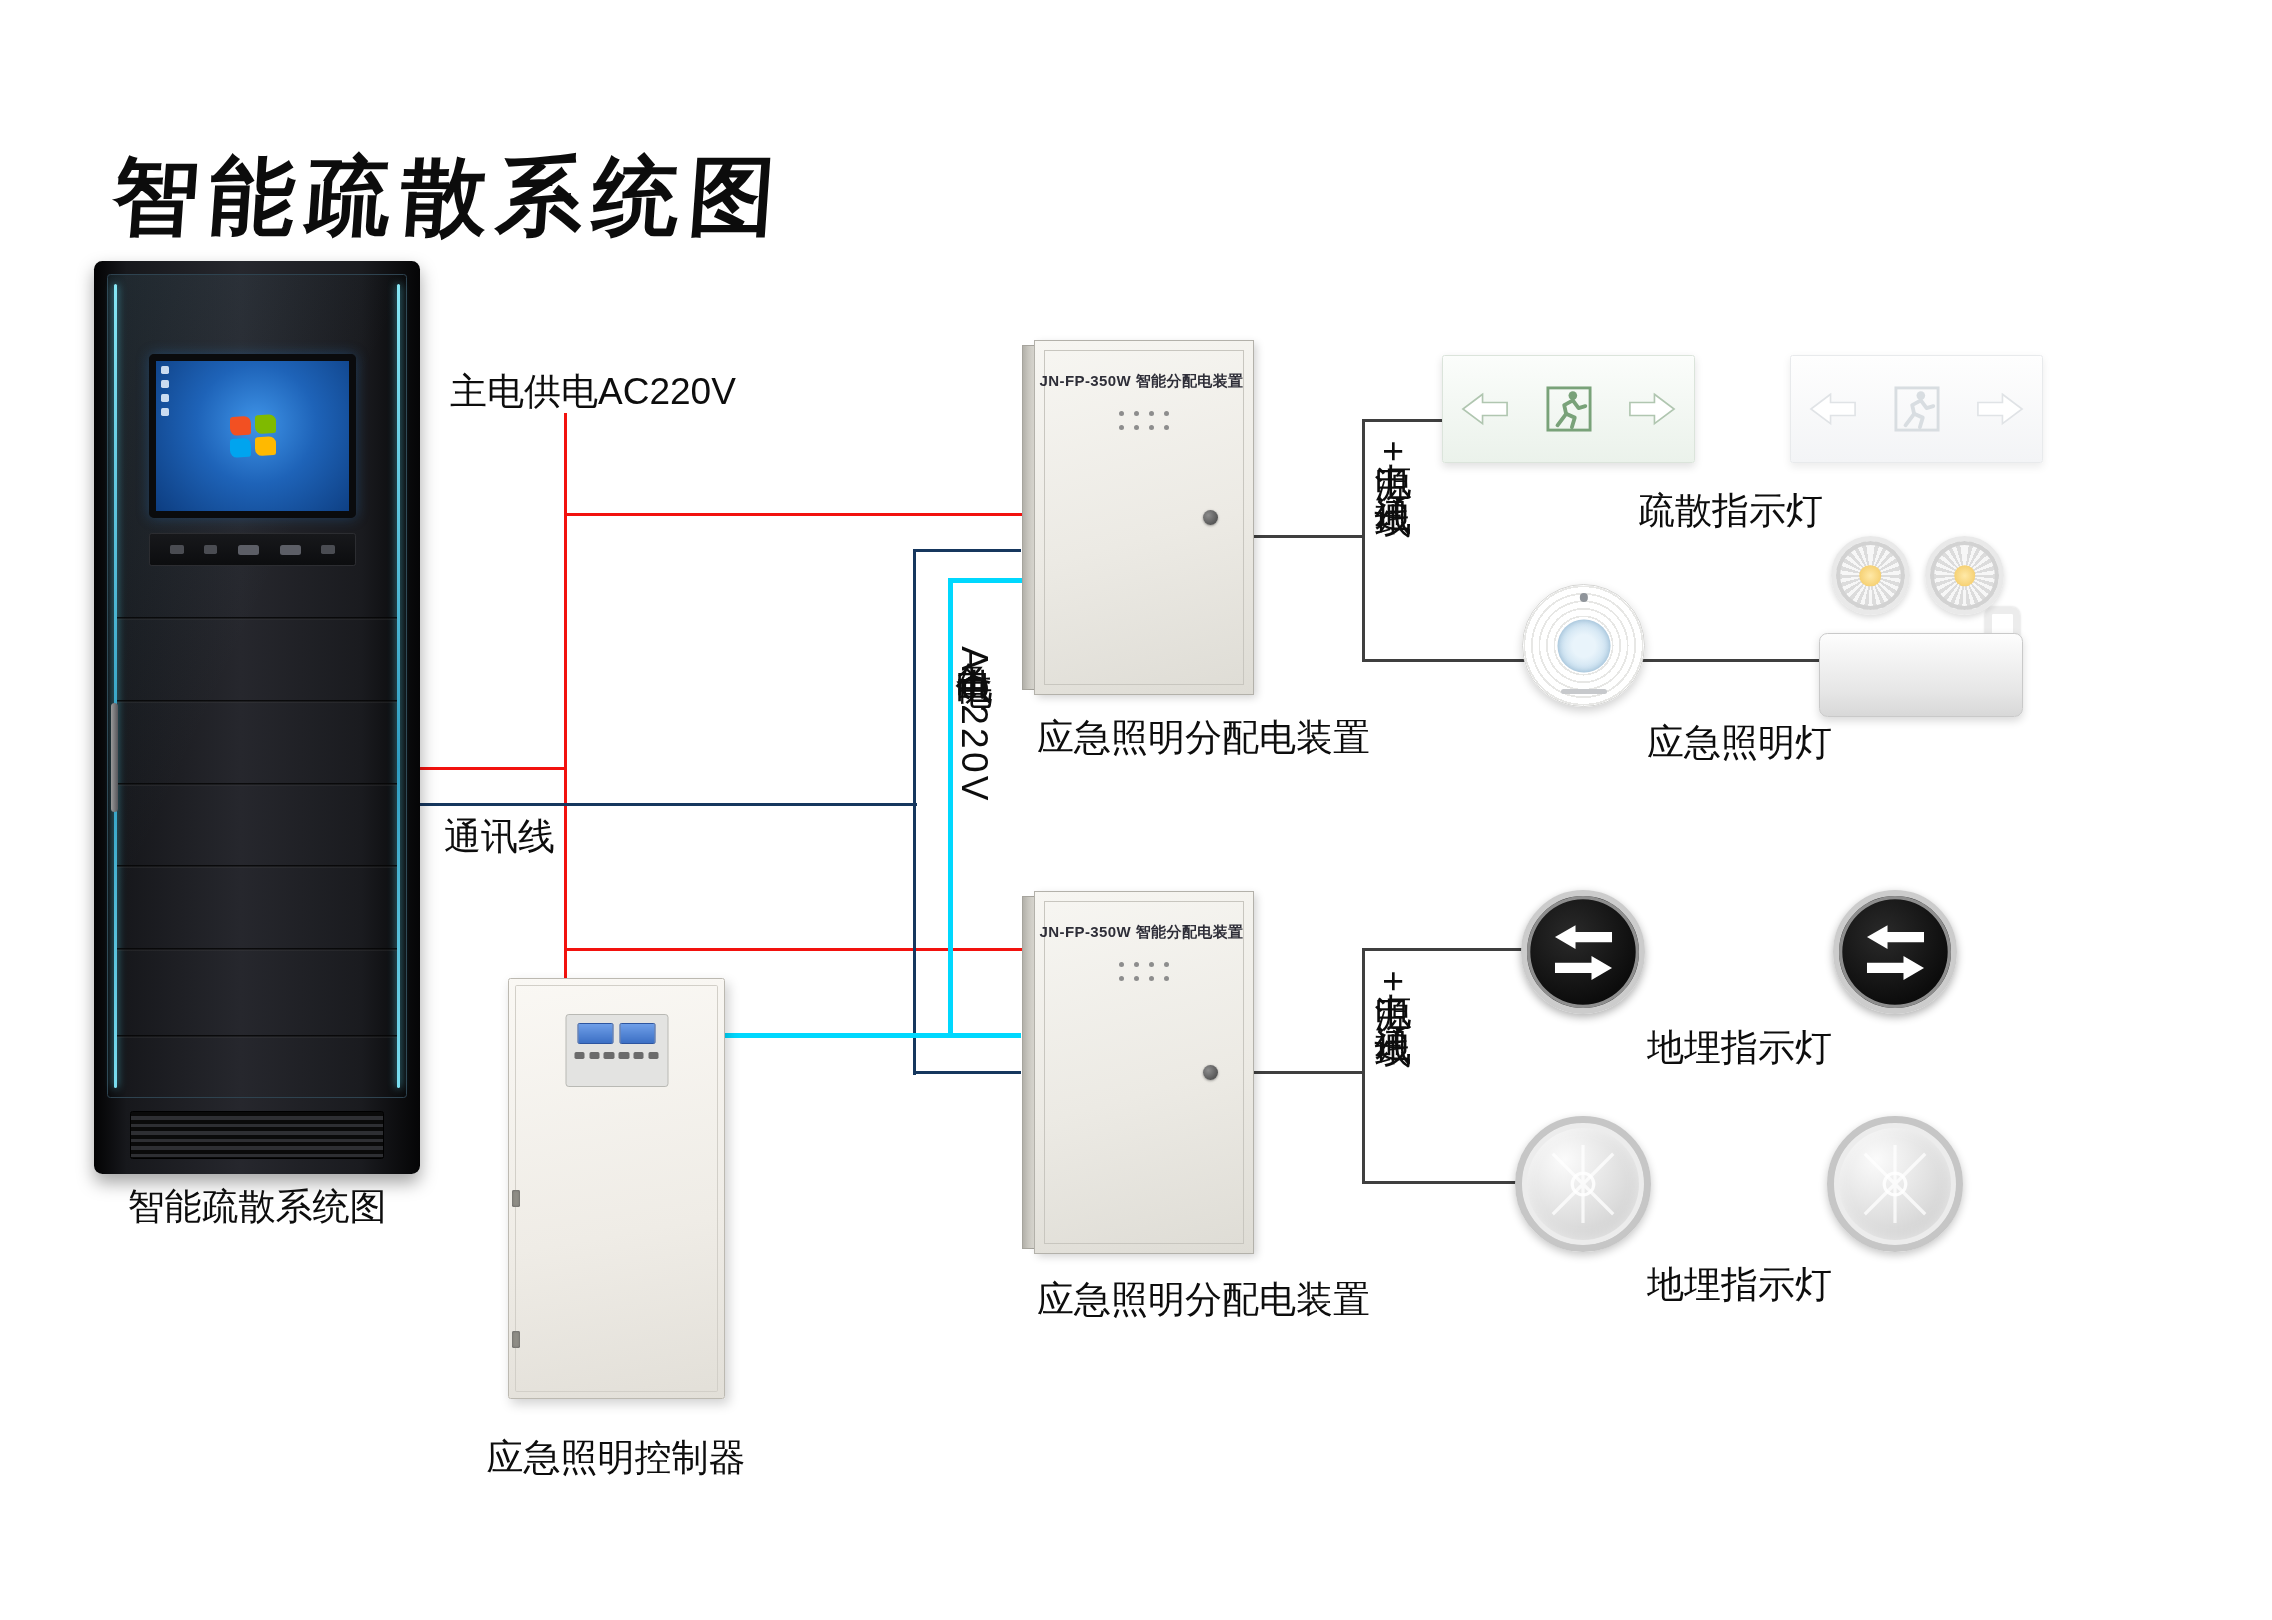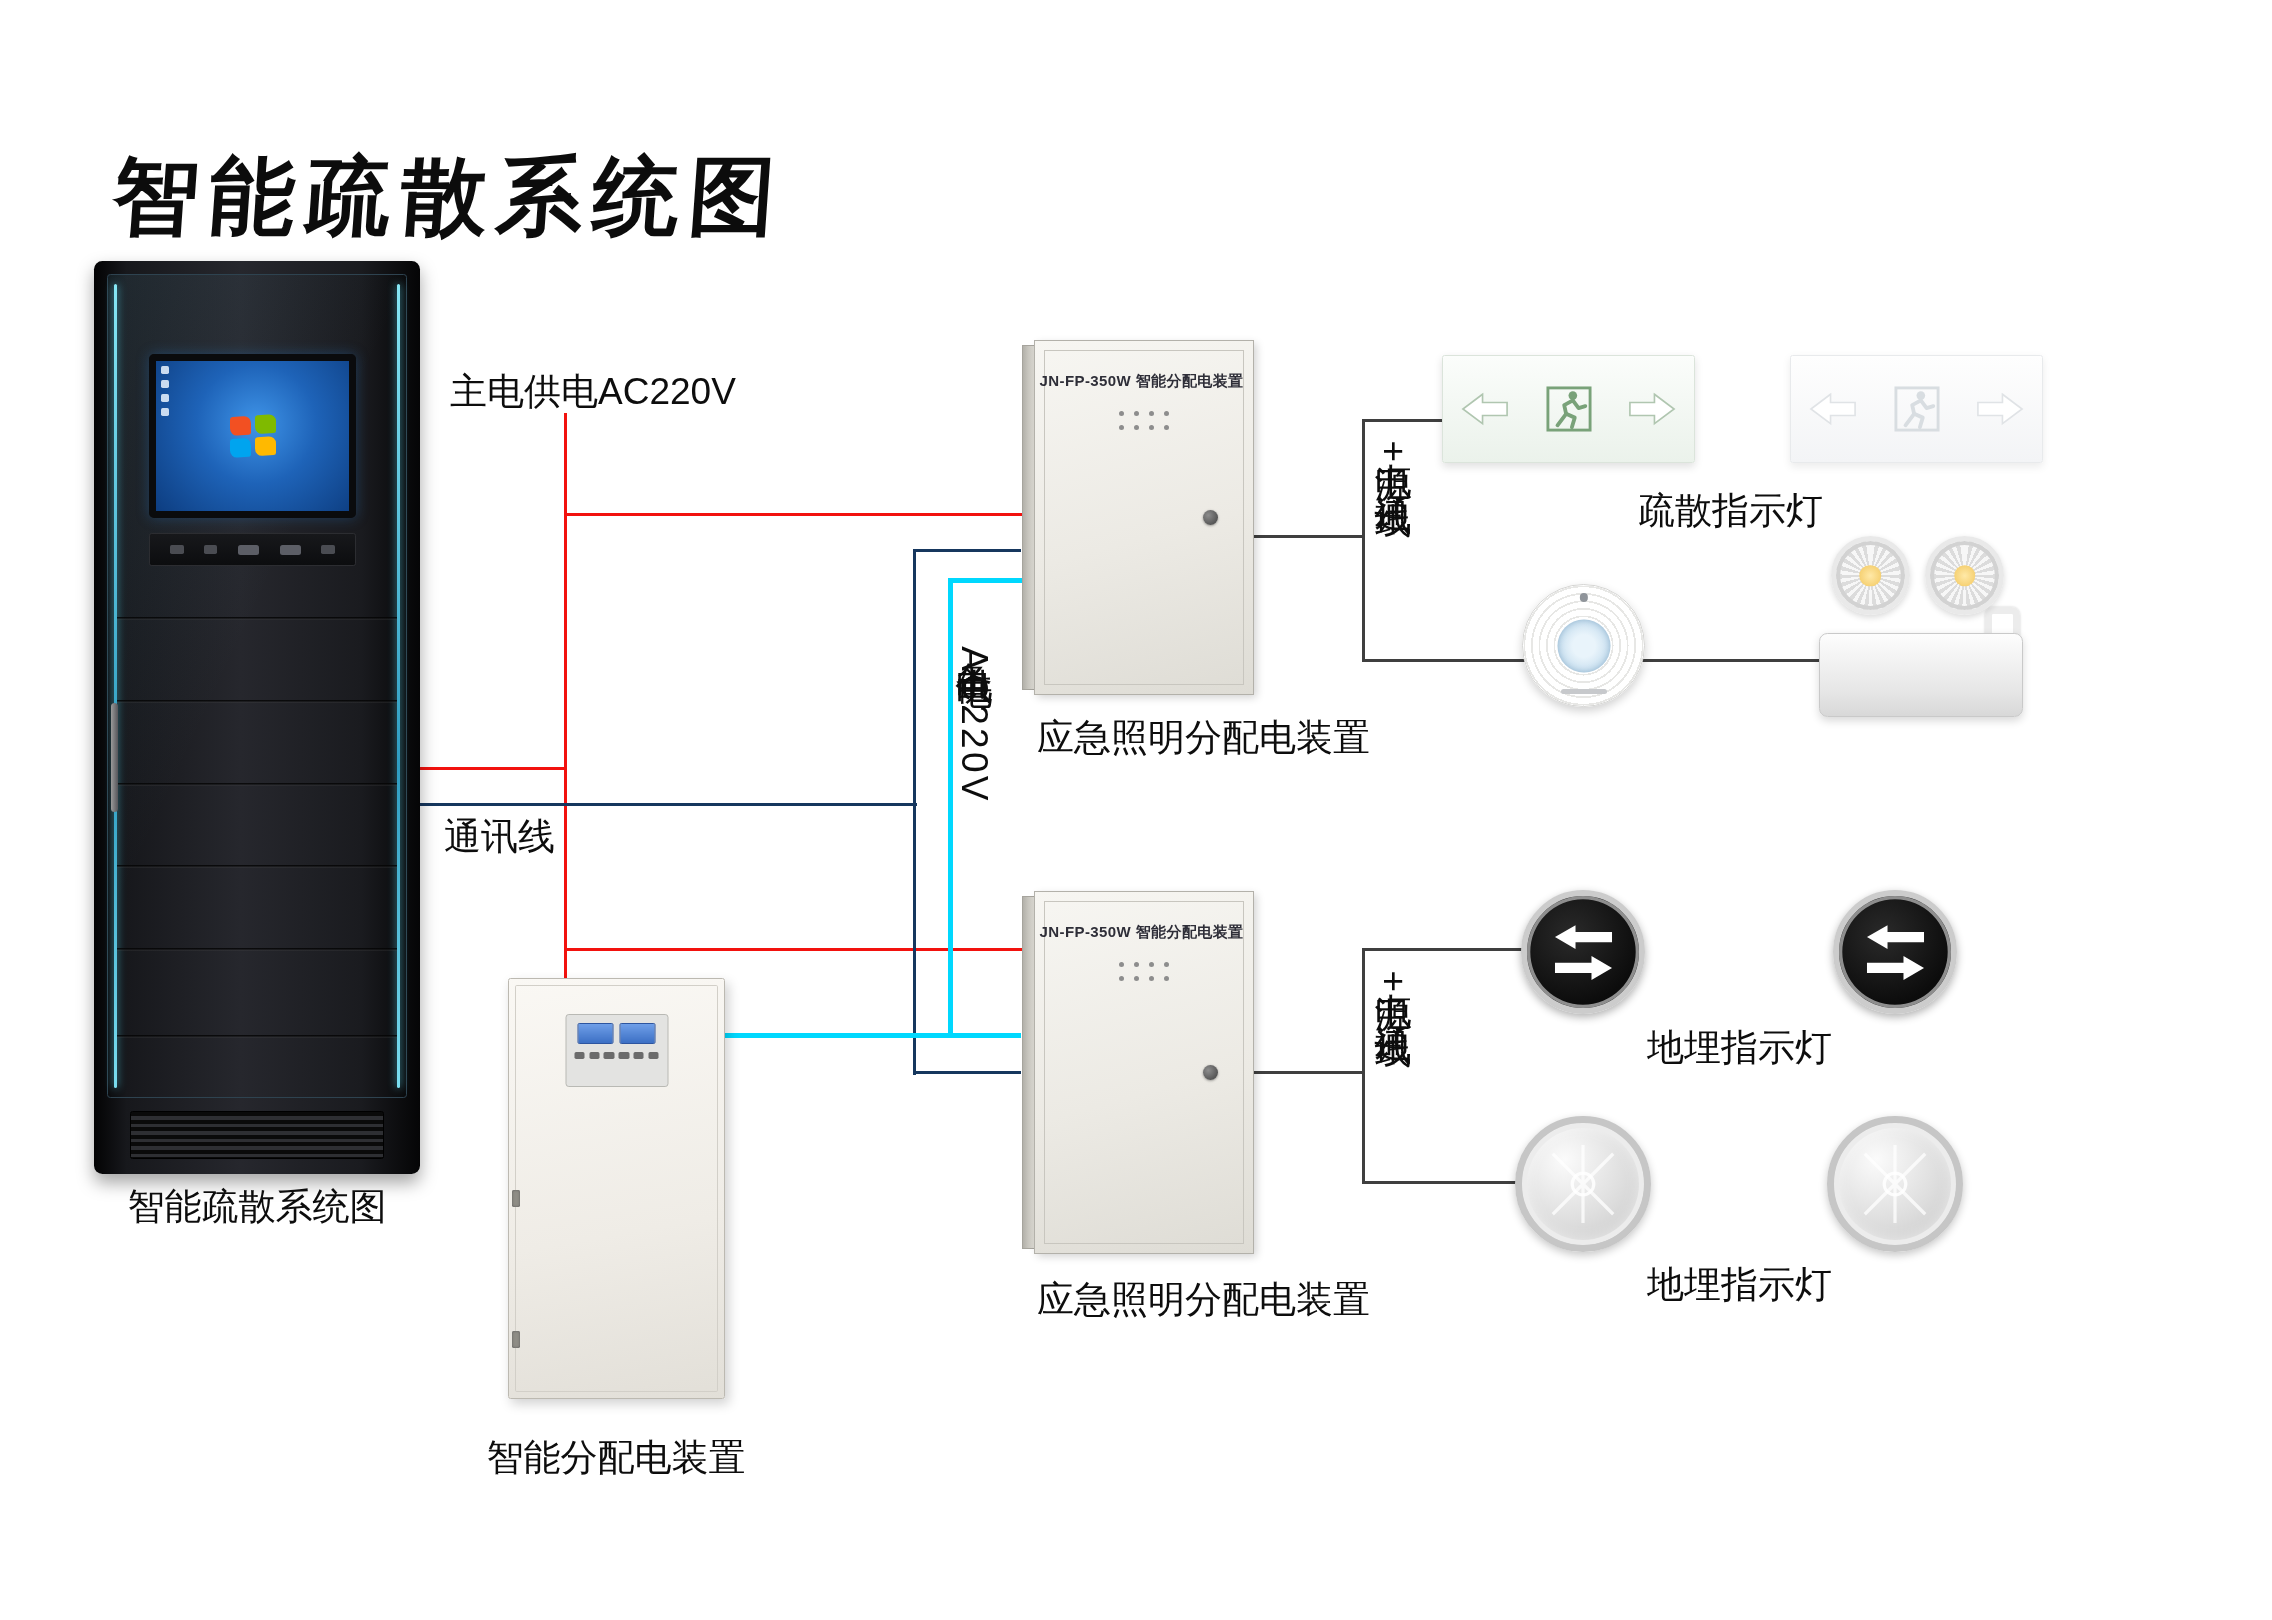--- a/index.html
+++ b/index.html
@@ -218,21 +218,21 @@
           <i></i>
           <i></i>
           <i></i>
           <i></i>
           <i></i>
         </div>
     </div>
     <div class="pb-lock l1"></div>
     <div class="pb-lock l2"></div>
   </div>
-  <div class="label center" style="left:442px;top:1437px;width:348px">智能分配电装置</div>
+  <div class="label center" style="left:442px;top:1437px;width:348px">应急照明控制器</div>
 
   <div class="device dist-box" style="top:340px;height:355px">
     <div class="dist-side"></div>
     <div class="dist-face">
       <div class="dist-door"></div>
       <div class="dist-title">JN-FP-350W 智能分配电装置</div>
       <div class="dist-dots row1">
           <i></i>
           <i></i>
           <i></i>
@@ -309,20 +309,21 @@
   <div class="device twinspot">
     <div class="ts-handle"></div>
     <div class="ts-base"></div>
     <div class="ts-head h1">
         <div class="bulb"></div>
       </div>
     <div class="ts-head h2">
         <div class="bulb"></div>
       </div>
   </div>
+  <div class="label center" style="left:1549px;top:722px;width:381px">应急照明灯</div>
 
   <div class="device arrowlight a1">
     <svg width="73" height="73" viewBox="0 0 64 64">
       <path d="M25 8 L7 18.5 L25 29 L25 23 L57 23 L57 14 L25 14 Z" fill="#ffffff"></path>
       <path d="M39 35 L57 45.5 L39 56 L39 50 L7 50 L7 41 L39 41 Z" fill="#ffffff"></path>
     </svg>
   </div>
   <div class="device arrowlight a2">
     <svg width="73" height="73" viewBox="0 0 64 64">
       <path d="M25 8 L7 18.5 L25 29 L25 23 L57 23 L57 14 L25 14 Z" fill="#ffffff"></path>

